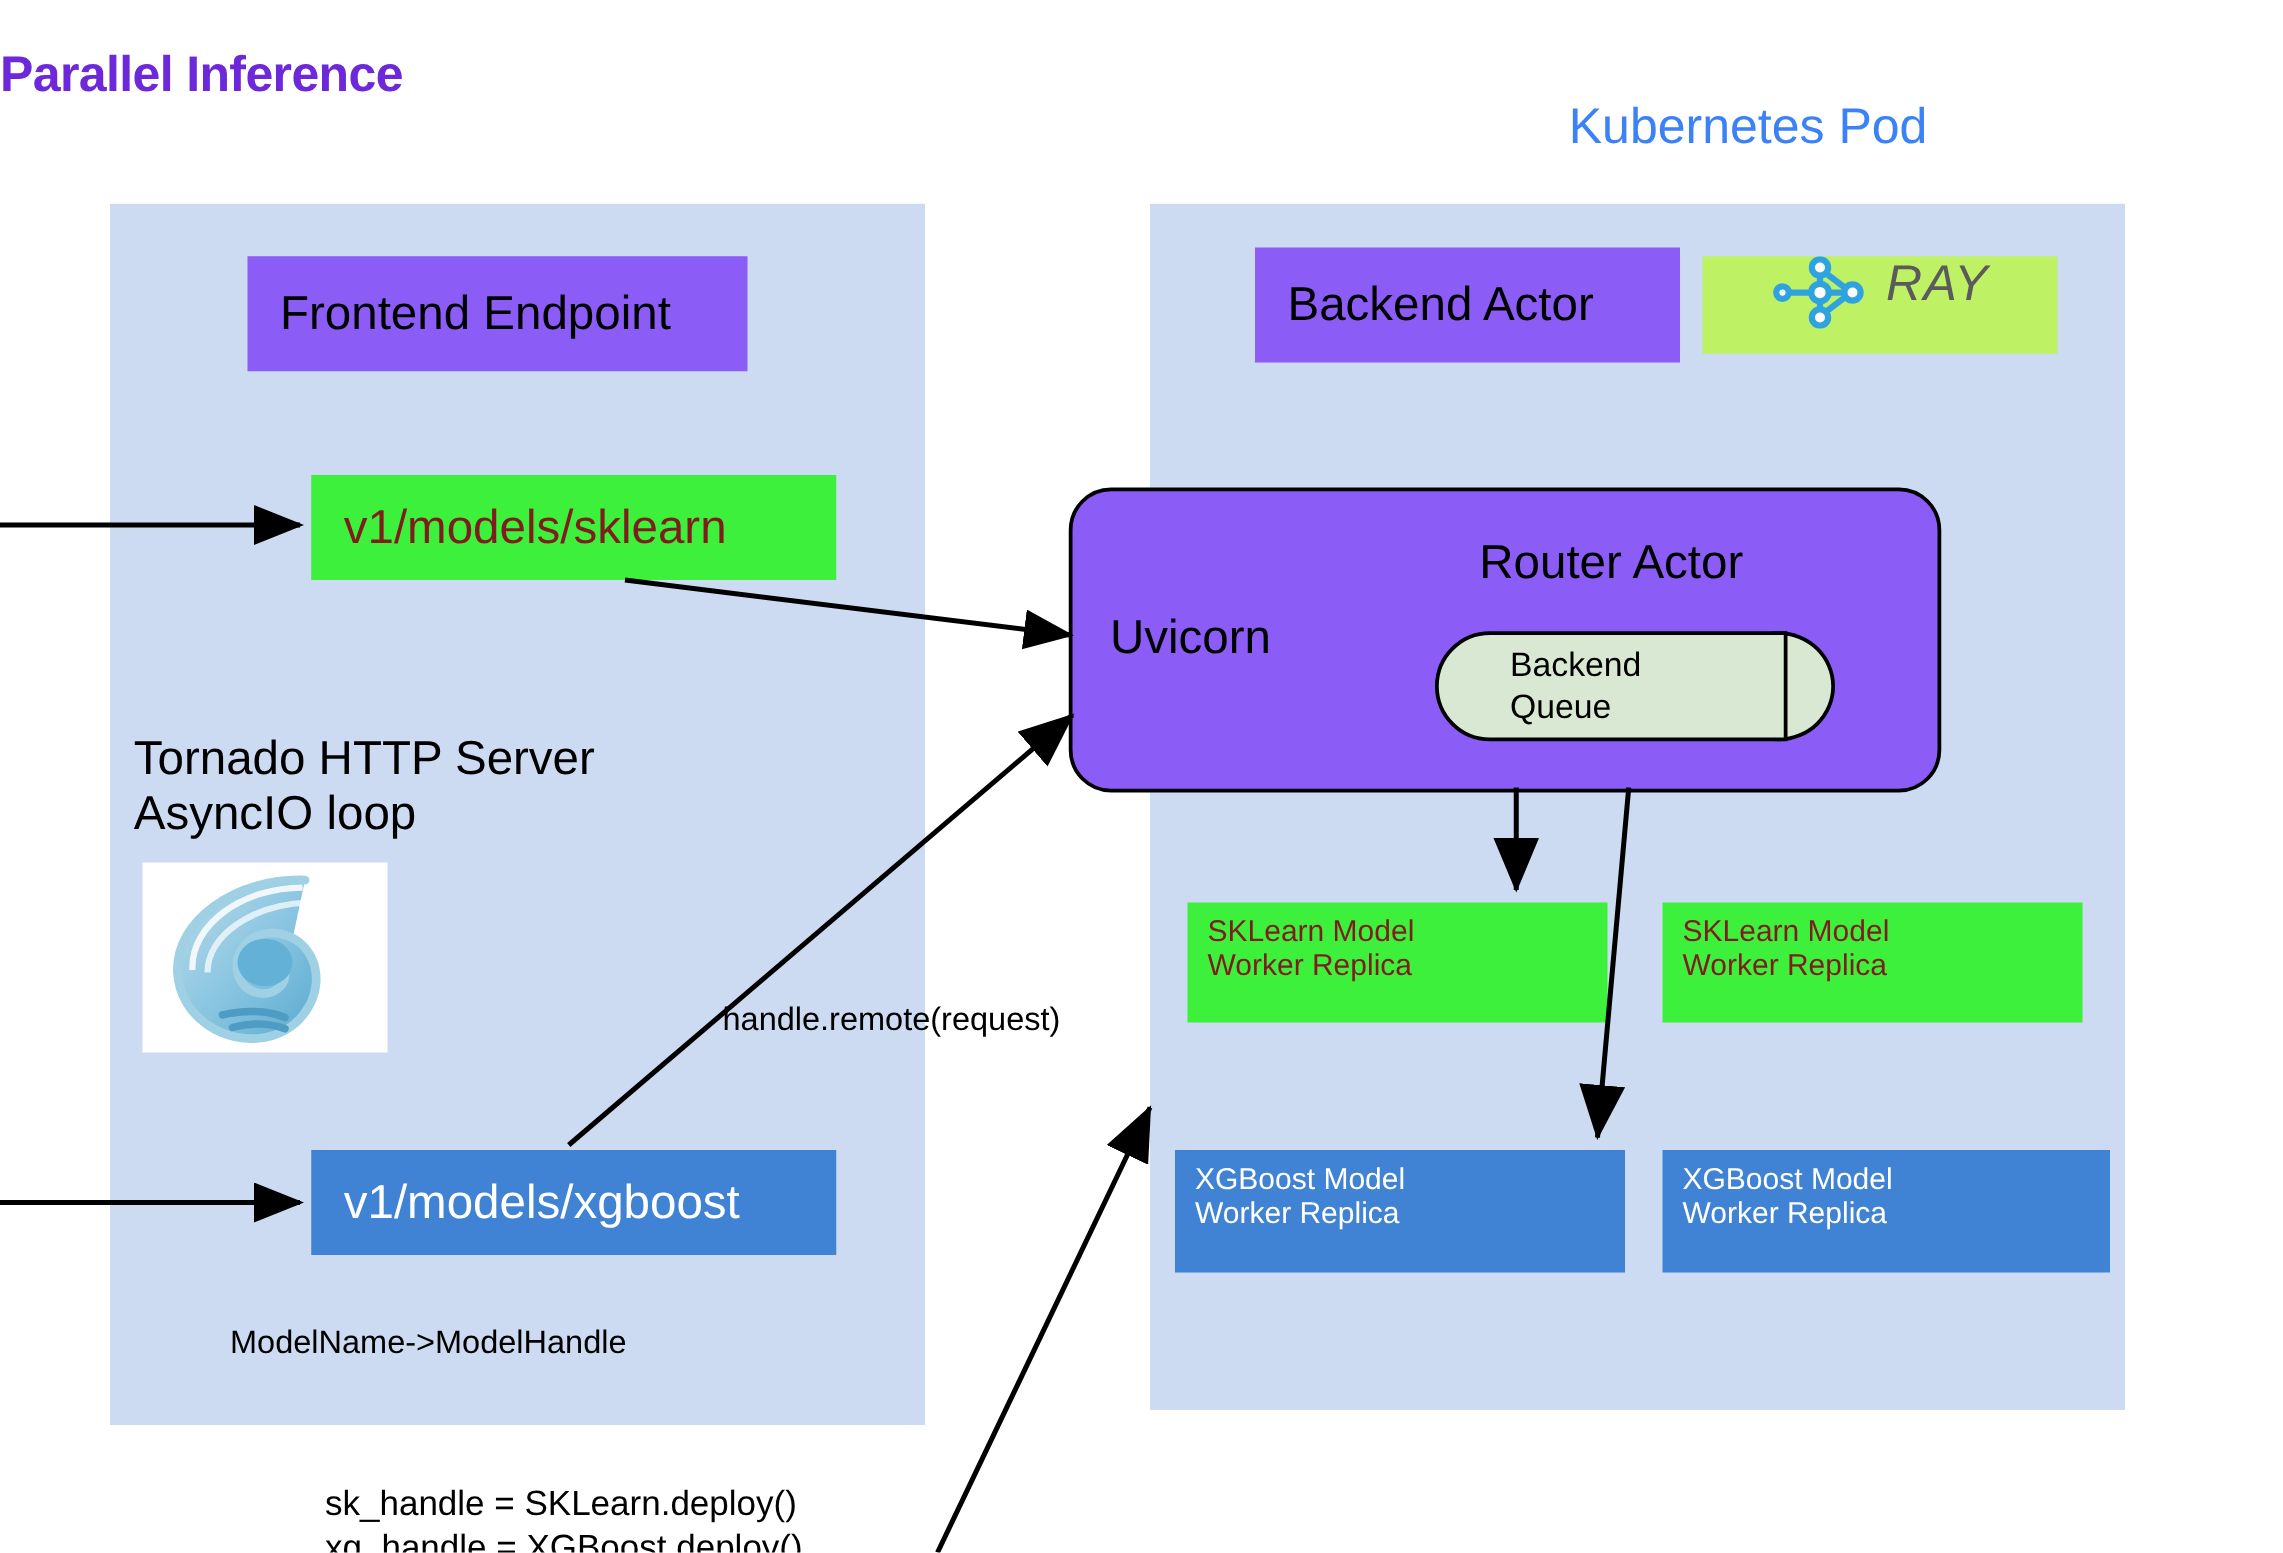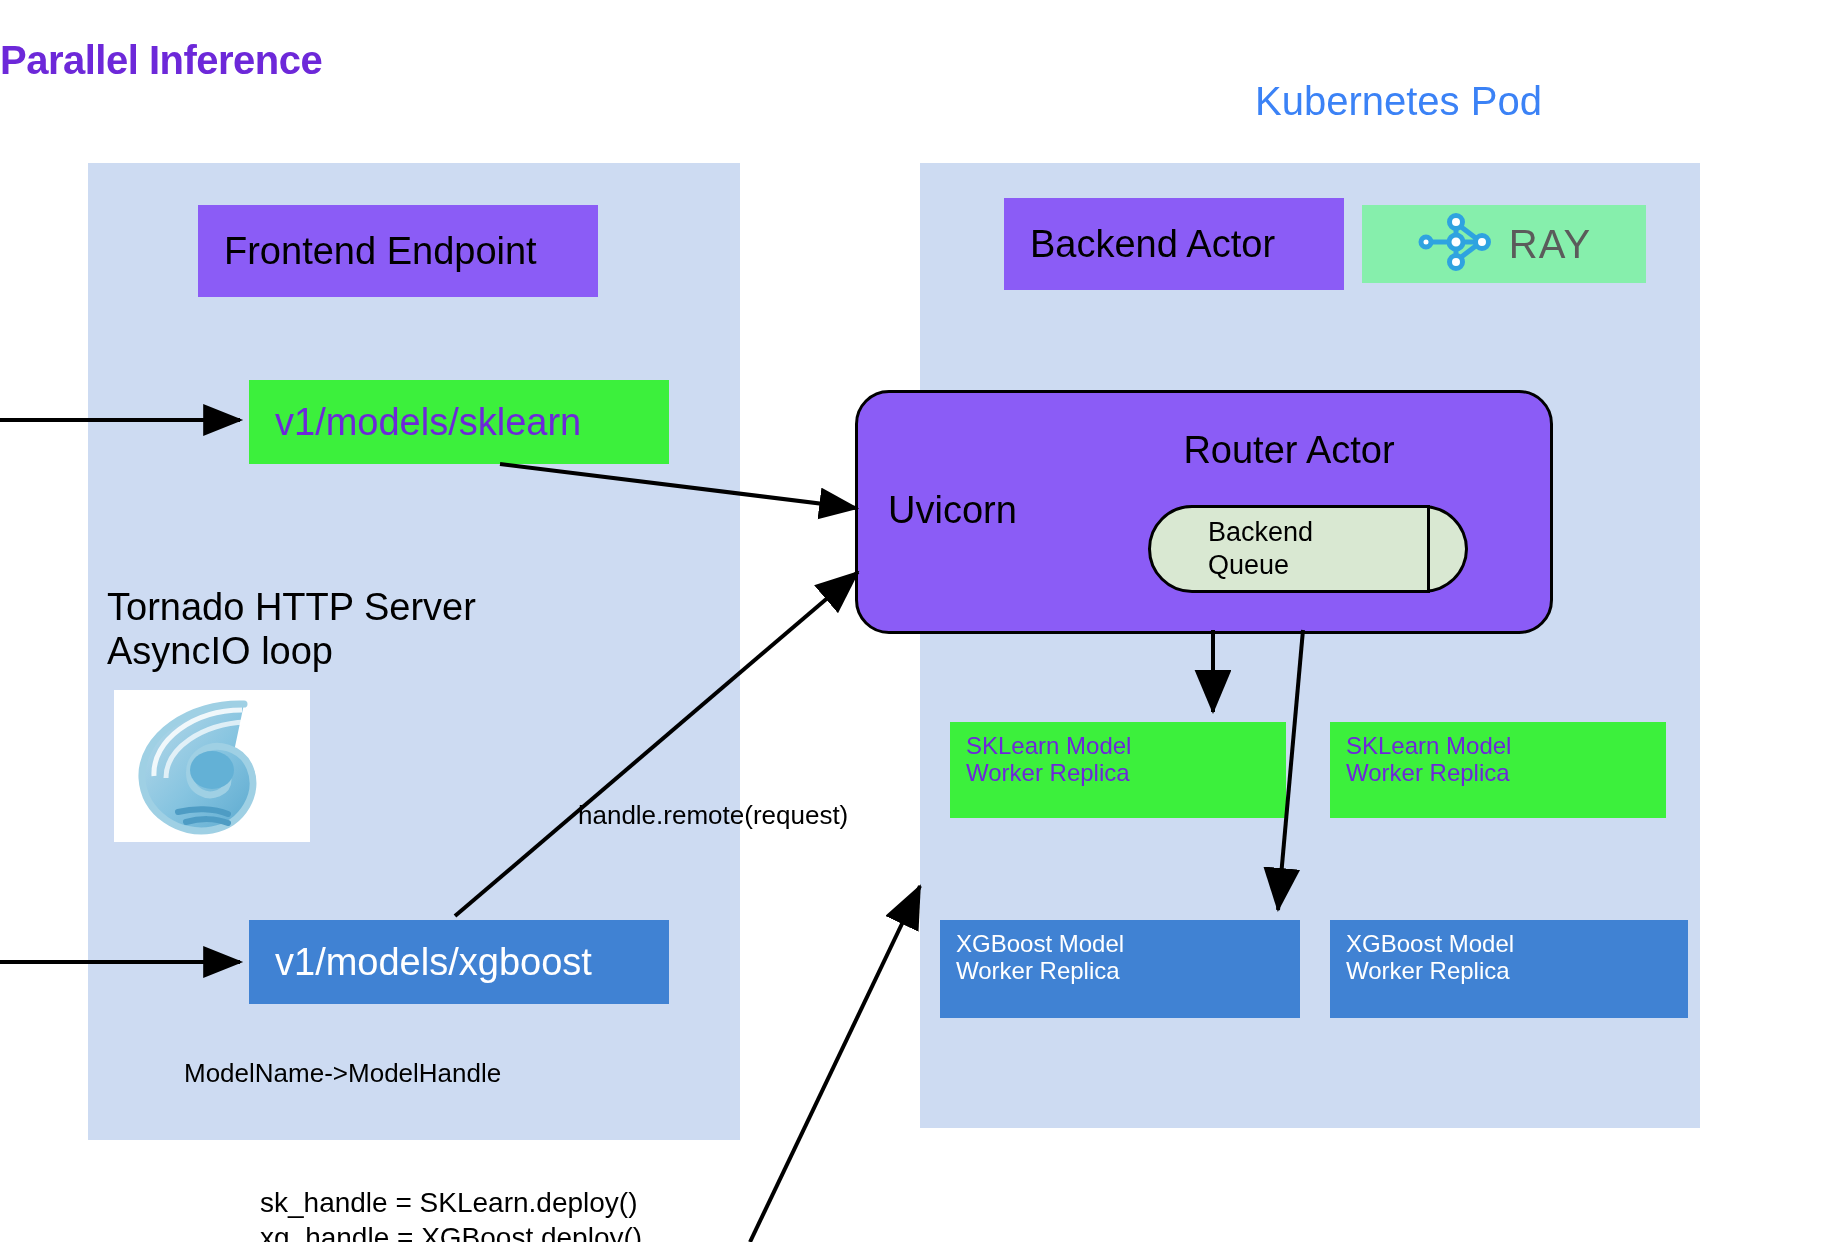--- a/index.html
+++ b/index.html
@@ -23,29 +23,29 @@
   
   .panel{background:#cddbf2;}
   #frontend-panel{left:88px;top:163px;width:652px;height:977px;}
   #pod-panel{left:920px;top:163px;width:780px;height:965px;}
 
   
   .box{display:flex;align-items:center;box-sizing:border-box;}
   .box .lbl{width:100%;}
 
   .tan{background:#8b5cf6;color:#000;}
-  .green{background:#3cf03c;color:#6d28d9;}
+  .green{background:#3cf03c;color:#7f1d1d;}
   .blue{background:#4082d3;color:#ffffff;}
 
   #frontend-endpoint{left:198px;top:205px;width:400px;height:92px;padding-left:26px;font-size:38px;}
   #backend-actor{left:1004px;top:198px;width:340px;height:92px;padding-left:26px;font-size:38px;}
 
   #ray-logo-box{
-    left:1362px;top:205px;width:284px;height:78px;background:#86efac;
-    display:flex;align-items:center;justify-content:center;gap:14px;
+    left:1362px;top:205px;width:284px;height:78px;background:#bef264;
+    display:flex;align-items:flex-start;justify-content:center;gap:14px;font-style:italic;
   }
   #ray-wordmark{font-size:40px;color:#5b5b5b;letter-spacing:1px;}
 
   #ep-sklearn{left:249px;top:380px;width:420px;height:84px;padding-left:26px;font-size:38px;}
   #ep-xgboost{left:249px;top:920px;width:420px;height:84px;padding-left:26px;font-size:38px;}
 
   
   #tornado-text{
     left:107px;top:585px;width:520px;font-size:38px;line-height:1.16;color:#000;
   }

